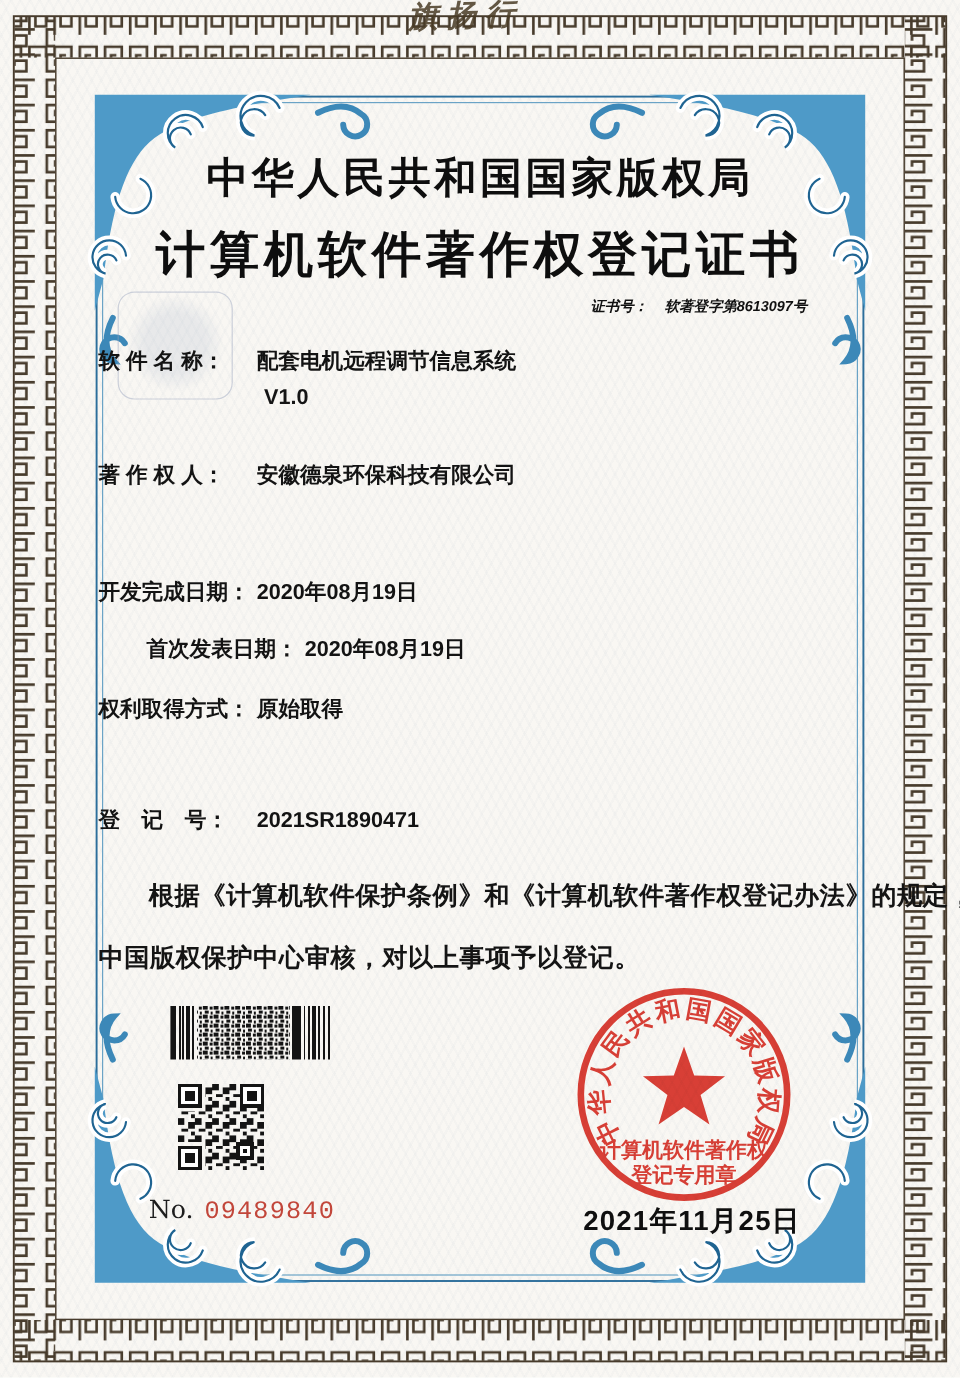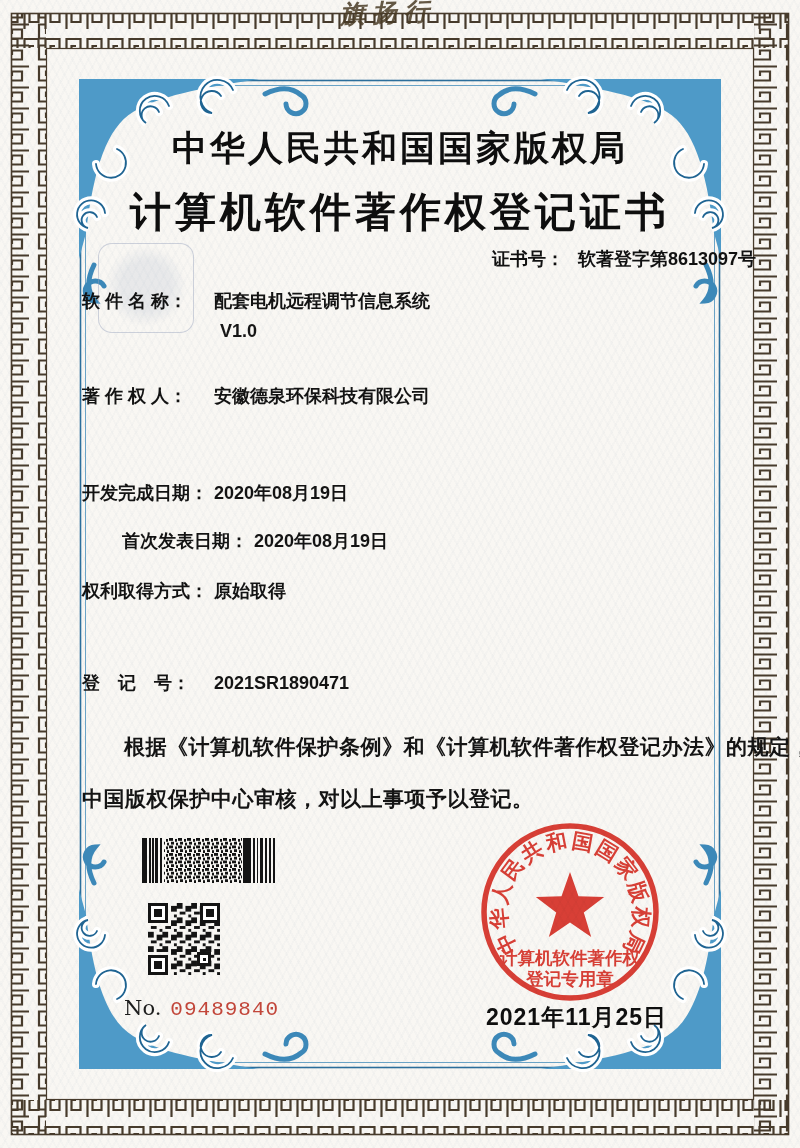--- a/index.html
+++ b/index.html
@@ -14,21 +14,21 @@
   .abs{position:absolute;}
   svg.frame{position:absolute;left:0;top:0;}
   .handwriting{
     top:-4px;left:340px;font-size:25px;color:#4a3c26;font-style:italic;font-weight:bold;
     font-family:"DejaVu Serif", serif;letter-spacing:7px;transform:rotate(-2deg);opacity:.85;
   }
   .title1{top:125px;left:0;width:100%;text-align:center;font-size:35px;font-weight:800;
     letter-spacing:3px;color:#0e0e0e;}
   .title2{top:185px;left:0;width:100%;text-align:center;font-size:41px;font-weight:800;
     letter-spacing:4px;color:#0e0e0e;}
-  .certline{top:247px;left:492px;display:flex;gap:14px;font-size:18px;font-weight:bold;color:#111;}
+  .certline{top:247px;left:492px;display:flex;gap:14px;font-size:12px;font-weight:bold;color:#111;font-style:italic;}
   .emboss{
     top:243px;left:98px;width:94px;height:88px;border:1px solid rgba(150,162,188,.45);
     border-radius:14px;
     background:radial-gradient(circle at 50% 48%, rgba(165,178,200,.20) 0 38%, rgba(165,178,200,0) 62%);
   }
   .row{position:absolute;left:82px;display:flex;font-size:18px;font-weight:bold;color:#131313;}
   .row .lbl{width:132px;flex:none;white-space:pre;}
   .row .val{white-space:pre;}
   .r-name{top:289px;} .v2{top:321px;left:220px;font-size:18px;font-weight:bold;}
   .r-owner{top:384px;}

